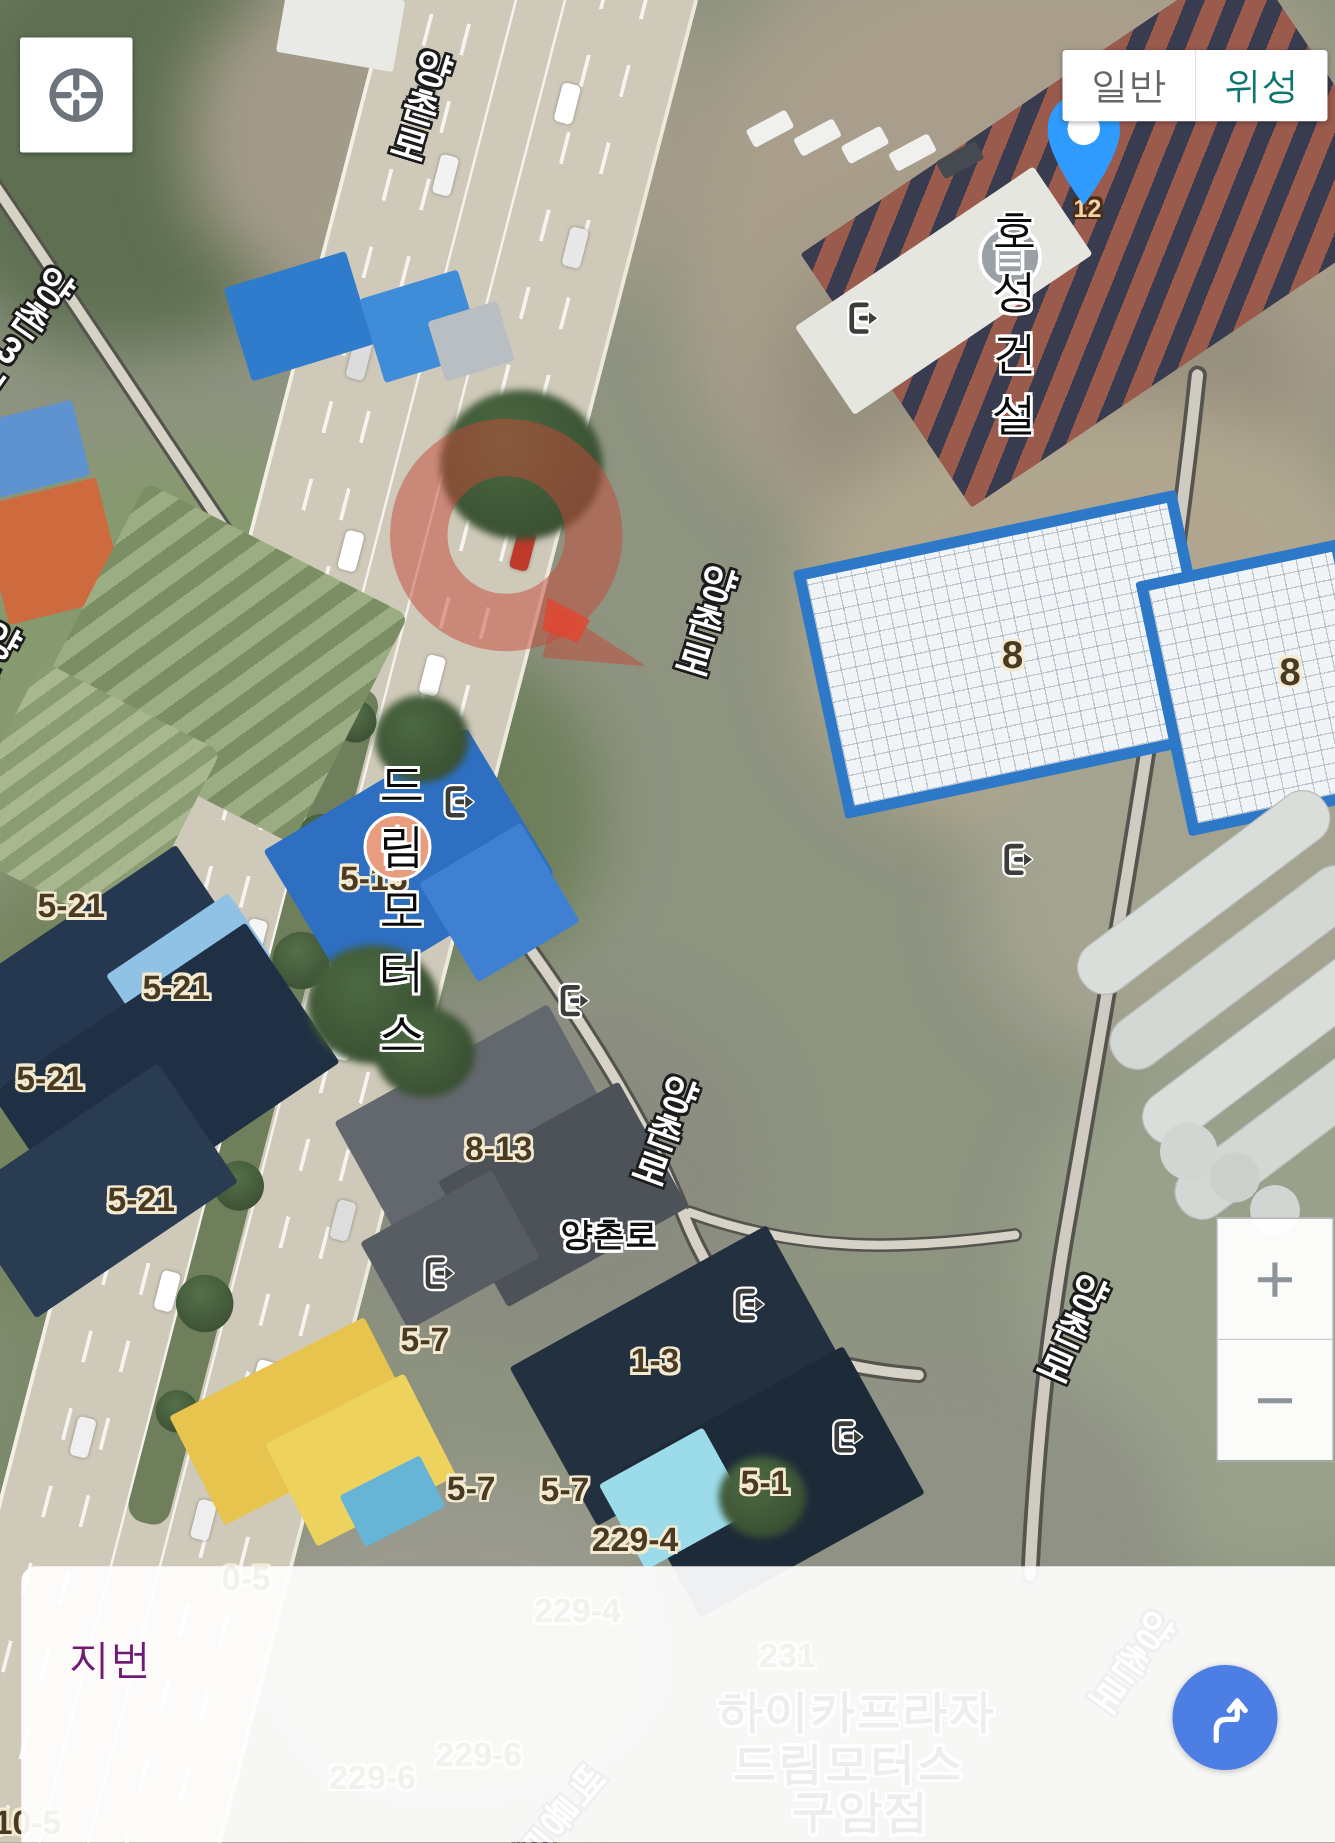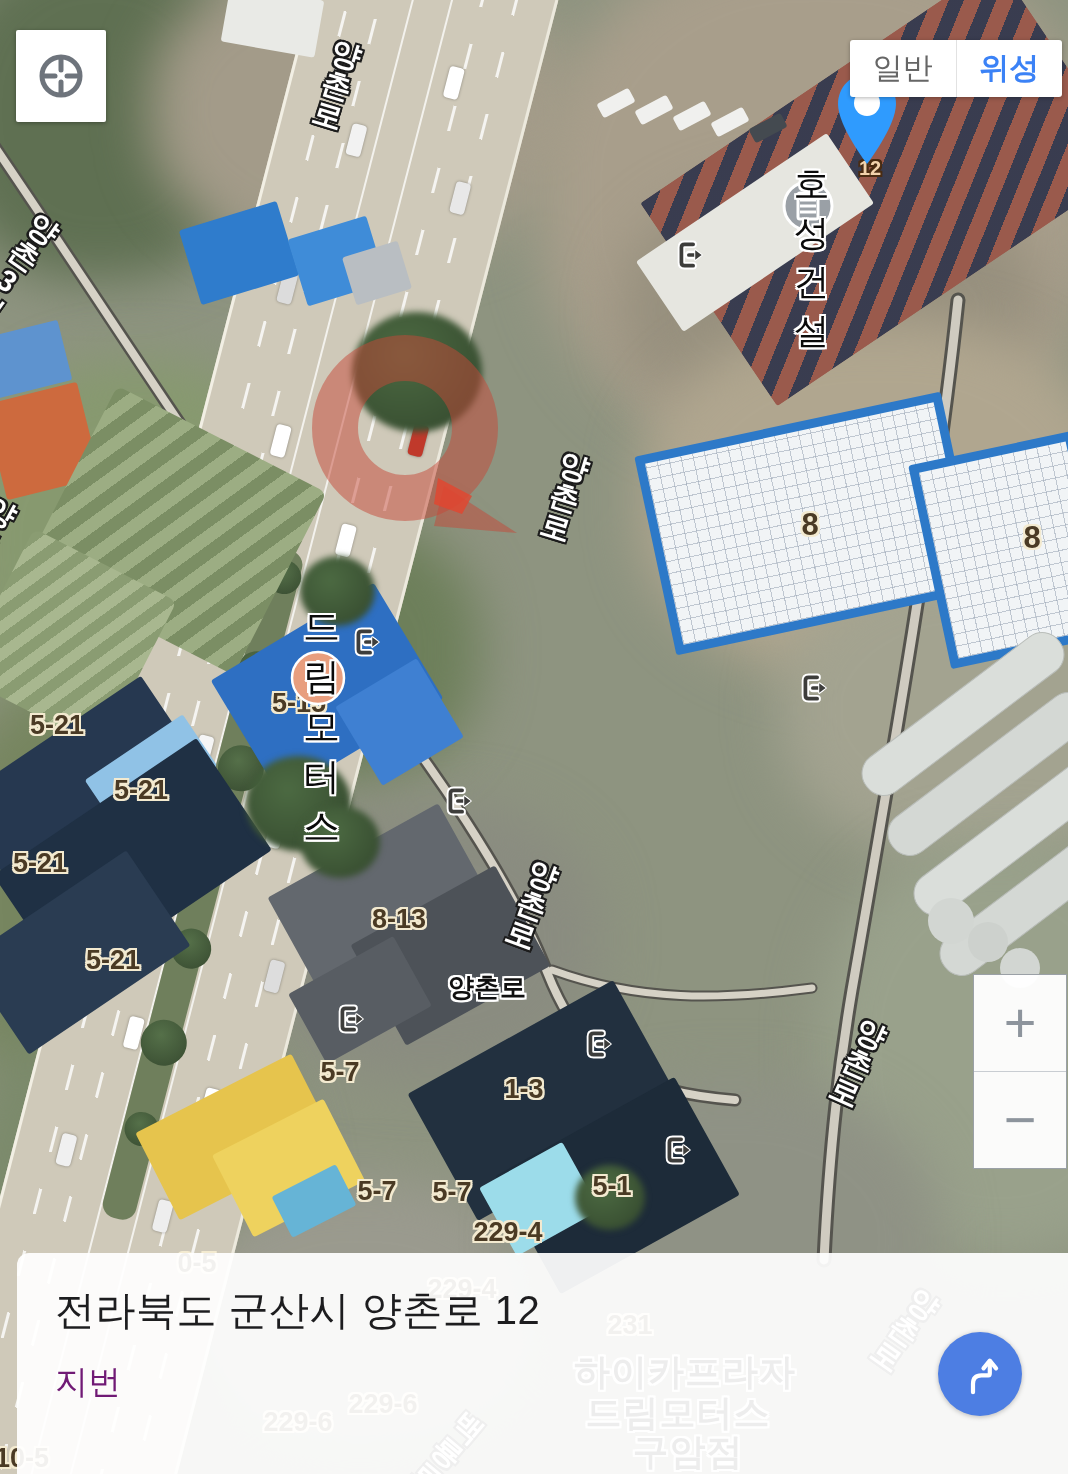--- a/index.html
+++ b/index.html
@@ -48,34 +48,34 @@
                    -2px -2px #1c1c1c,2px 2px #1c1c1c,2px -2px #1c1c1c,-2px 2px #1c1c1c;}
   .street{font-size:26px;color:#101010;
        text-shadow:-2px 0 #fff,2px 0 #fff,0 -2px #fff,0 2px #fff,
                    -2px -2px #fff,2px 2px #fff,2px -2px #fff,-2px 2px #fff;}
   .vertical{width:1.08em;word-break:break-all;text-align:center;white-space:normal;}
   .pinlab{font-size:20px;color:#f2d2ab;
        text-shadow:-2px 0 #4a2c12,2px 0 #4a2c12,0 -2px #4a2c12,0 2px #4a2c12,
                    -2px -2px #4a2c12,2px 2px #4a2c12,2px -2px #4a2c12,-2px 2px #4a2c12;}
   .poiname{font-size:36px;color:#0a0a0a;letter-spacing:1px;
        text-shadow:-2px 0 #fff,2px 0 #fff,0 -2px #fff,0 2px #fff,
-                   -2px -2px #fff,2px 2px #fff,2px -2px #fff,-2px 2px #fff;}
+                   -2px -2px #fff,2px 2px #fff,2px -2px #fff,-2px 2px #fff;font-family:Liberation Mono, monospace;}
   .poi-group{position:absolute;z-index:8;}
   .poi-icon{position:absolute;transform:translate(-50%,-50%);}
   .poi-group .poi-name-pos{position:absolute;transform:translate(-50%,-50%);}
 
   
   .ctrl{position:absolute;z-index:12;}
   #locate-btn{left:16px;top:30px;width:90px;height:92px;background:#fff;border-radius:2px;
               box-shadow:0 1px 4px rgba(0,0,0,.35);display:flex;align-items:center;justify-content:center;}
   #maptype{left:850px;top:40px;width:212px;height:57px;background:#fff;border-radius:3px;
            box-shadow:0 1px 4px rgba(0,0,0,.3);display:flex;}
   #maptype .seg{flex:1;display:flex;align-items:center;justify-content:center;
                 font-size:30px;color:#666;}
-  #maptype .seg.active{color:#3b82f6;font-weight:700;}
+  #maptype .seg.active{color:#0f766e;font-weight:400;}
   #maptype .seg + .seg{border-left:1px solid #e2e2e2;}
   #zoomctrl{left:973px;top:974px;width:92px;height:193px;background:rgba(255,255,255,.96);
             border:1px solid #9aa0a6;display:flex;flex-direction:column;}
   #zoomctrl .zbtn{flex:1;display:flex;align-items:center;justify-content:center;
                   font-size:56px;font-weight:300;color:#8d949c;line-height:1;}
   #zoomctrl .zbtn + .zbtn{border-top:1px solid #c9cdd2;}
 
   
   #panel{position:absolute;left:17px;top:1253px;right:0;bottom:0;z-index:11;
          background:rgba(255,255,255,.93);border-top-left-radius:12px;padding:30px 0 0 38px;}
@@ -375,21 +375,20 @@
   <div class="seg">일반</div>
   <div class="seg active">위성</div>
 </div>
 
 <div class="ctrl" id="zoomctrl">
   <div class="zbtn">+</div>
   <div class="zbtn">−</div>
 </div>
 
 <div id="panel">
-  <div class="title">전라북도 군산시 양촌로 12</div>
   <div class="sub">
     <span class="jibun-tag">지번</span>
   </div>
 </div>
 <div id="dir-btn">
   <svg width="56" height="56" viewBox="0 0 80 80">
     <g stroke="#fff" stroke-width="6" fill="none" stroke-linecap="round" stroke-linejoin="round">
       <path d="M30,66 L30,54 C30,45 35,42 42,42 L52,42 C54,42 54,41 54,39 L54,24"></path>
       <path d="M45,32 L54,21 L63,32"></path>
     </g>

